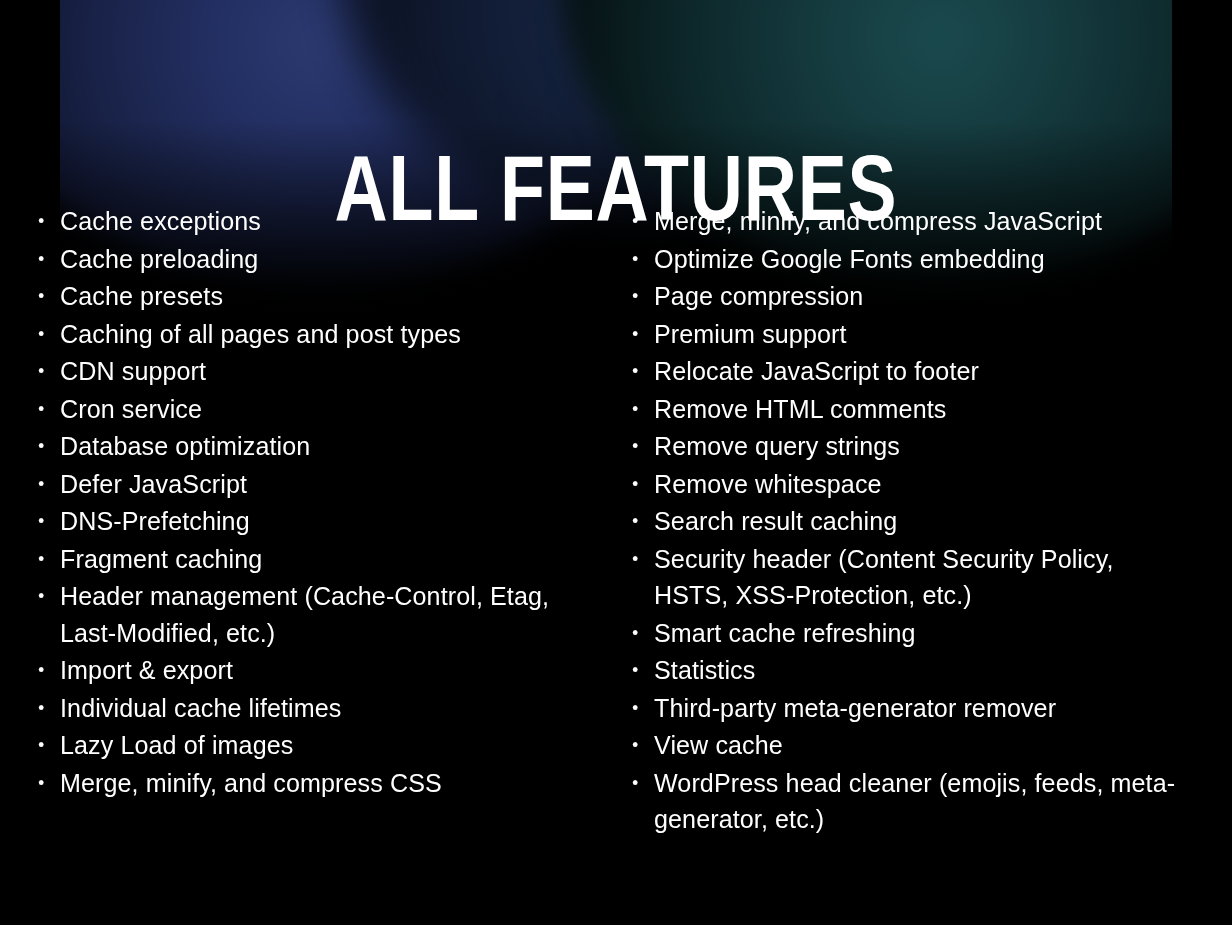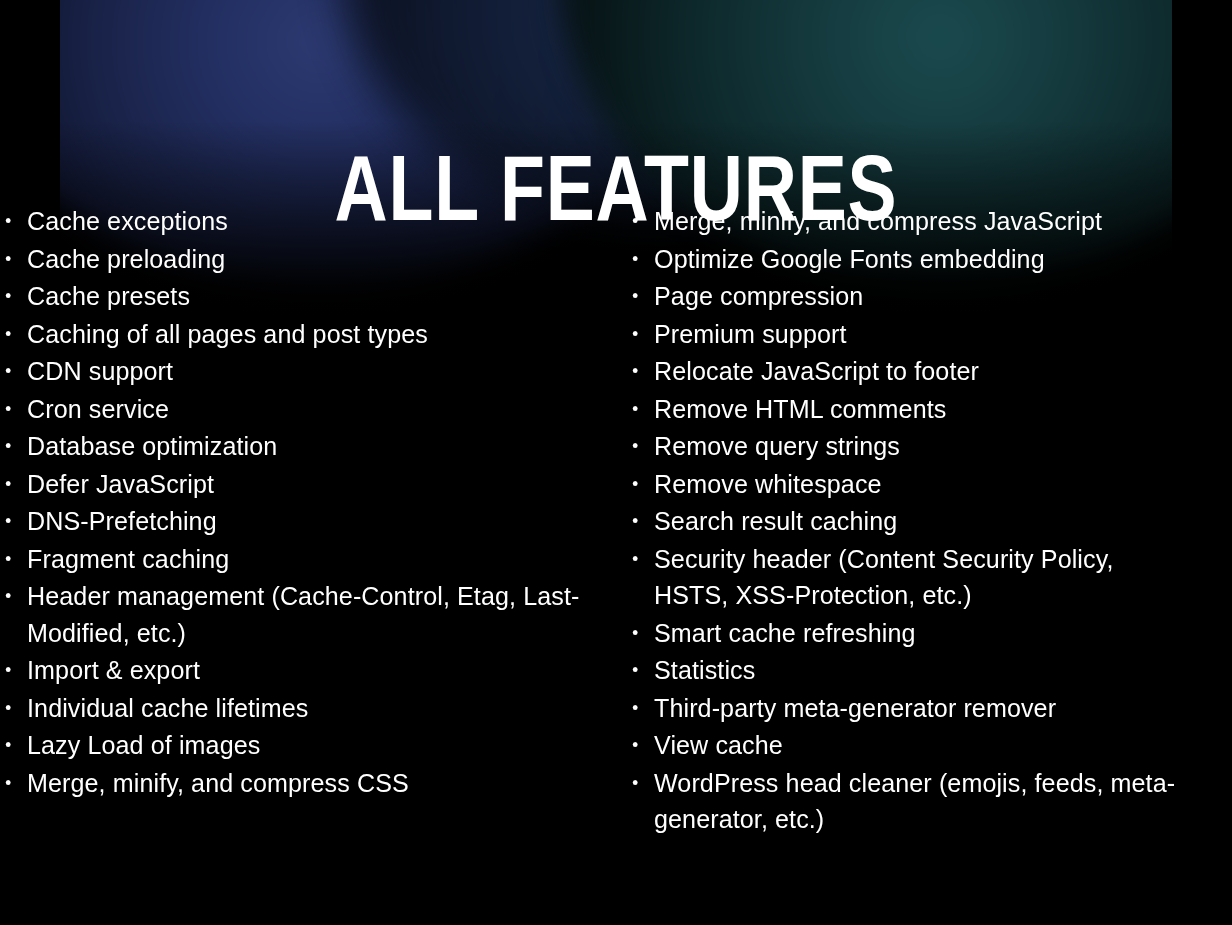--- a/index.html
+++ b/index.html
@@ -120,20 +120,21 @@
     top: 203px;
     width: 1232px;
     display: flex;
     align-items: flex-start;
   }
   .column {
     box-sizing: border-box;
   }
   .column-left {
     width: 616px;
+    padding-left: 33px;
     padding-right: 12px;
   }
   .column-right {
     width: 616px;
     padding-left: 11px;
     padding-right: 24px;
   }
 
   ul.feature-list {
     list-style: none;

